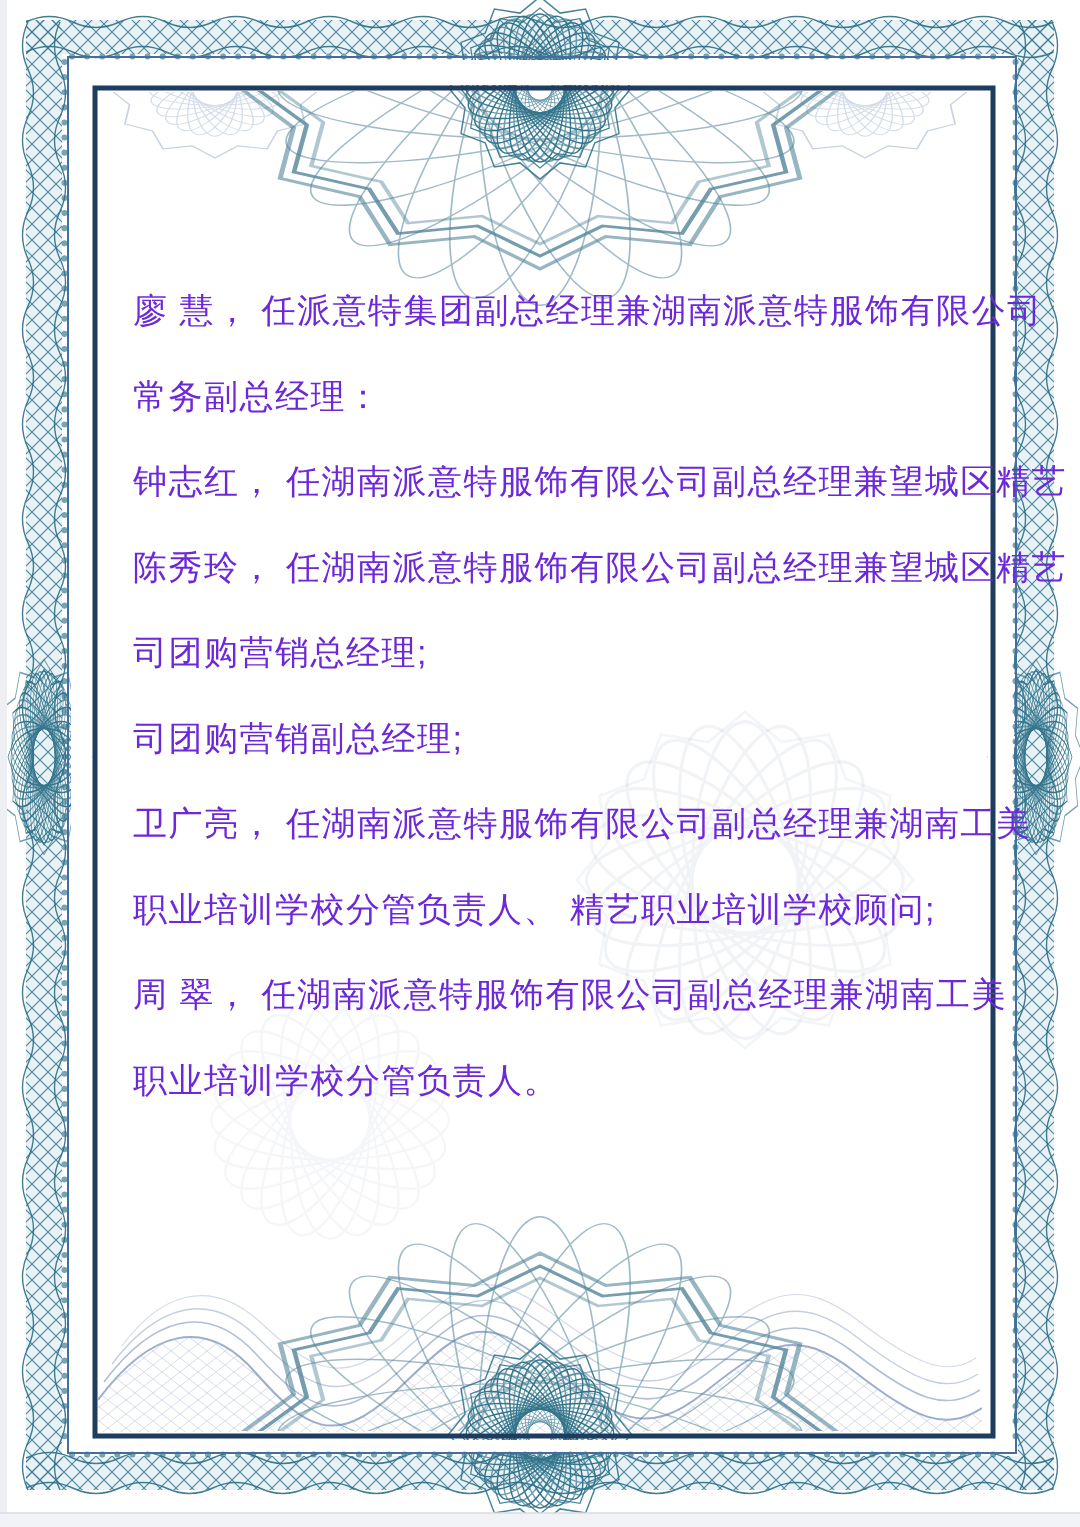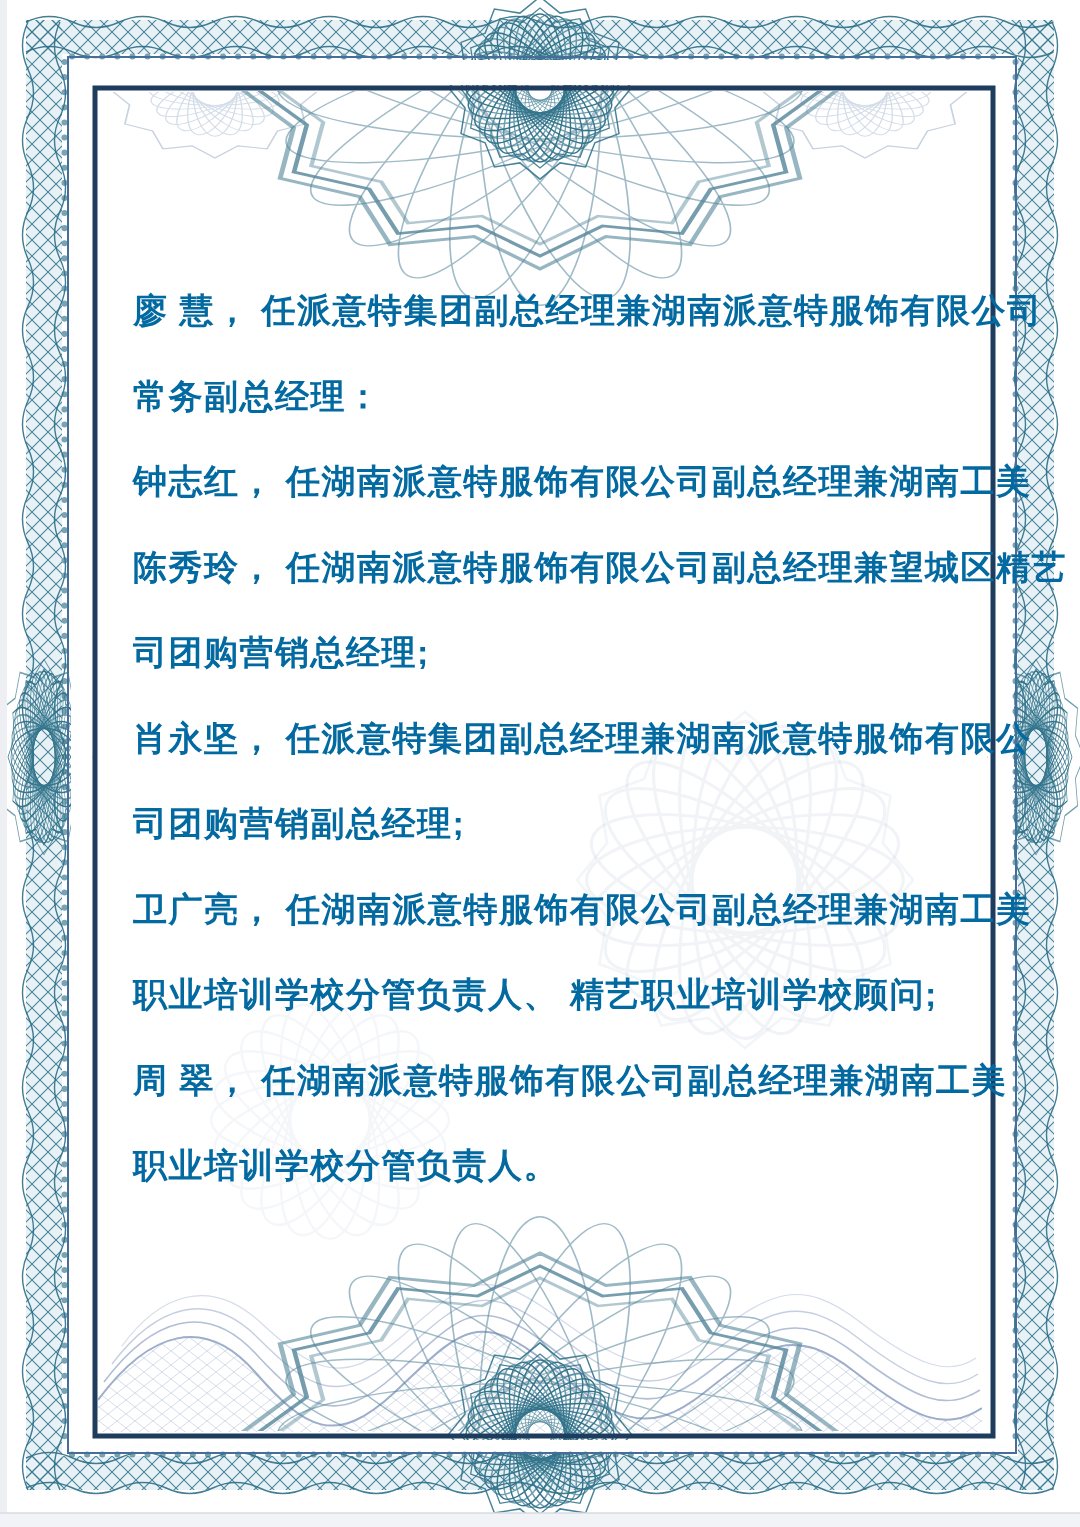--- a/index.html
+++ b/index.html
@@ -9,22 +9,22 @@
     background:#ffffff;
     overflow:hidden;
     font-family:"Liberation Sans","DejaVu Sans",sans-serif;
   }
   .decor{position:absolute;left:0;top:0;width:1080px;height:1527px;}
   .text-block{
     position:absolute;left:133px;top:268px;width:870px;
   }
   .line{
     height:85.5px;line-height:85.5px;
-    font-size:34px;font-weight:700;
-    color:#0369a1;
+    font-size:34px;font-weight:400;
+    color:#6d28d9;
     letter-spacing:1.5px;
     white-space:nowrap;
   }
 </style>
 </head>
 <body>
 
 <div class="page">
 
   <svg class="decor" viewBox="0 0 1080 1527" xmlns="http://www.w3.org/2000/svg">
@@ -177,24 +177,23 @@
     <g>
       <rect x="0" y="0" width="7" height="1527" fill="#edeff2"></rect>
       <rect x="0" y="1513" width="1080" height="14" fill="#f2f3f6"></rect>
       <path d="M0,1513 H1080" stroke="#d7dbe2" stroke-width="1.5" fill="none"></path>
     </g>
   </svg>
 
   <div class="text-block">
     <div class="line">廖 慧， 任派意特集团副总经理兼湖南派意特服饰有限公司</div>
     <div class="line">常务副总经理：</div>
-    <div class="line">钟志红， 任湖南派意特服饰有限公司副总经理兼湖南工美</div>
+    <div class="line">钟志红， 任湖南派意特服饰有限公司副总经理兼望城区精艺</div>
     <div class="line">陈秀玲， 任湖南派意特服饰有限公司副总经理兼望城区精艺</div>
     <div class="line">司团购营销总经理;</div>
-    <div class="line">肖永坚， 任派意特集团副总经理兼湖南派意特服饰有限公</div>
     <div class="line">司团购营销副总经理;</div>
     <div class="line">卫广亮， 任湖南派意特服饰有限公司副总经理兼湖南工美</div>
     <div class="line">职业培训学校分管负责人、 精艺职业培训学校顾问;</div>
     <div class="line">周 翠， 任湖南派意特服饰有限公司副总经理兼湖南工美</div>
     <div class="line">职业培训学校分管负责人。</div>
   </div>
 
 </div>
 
 </body></html>

